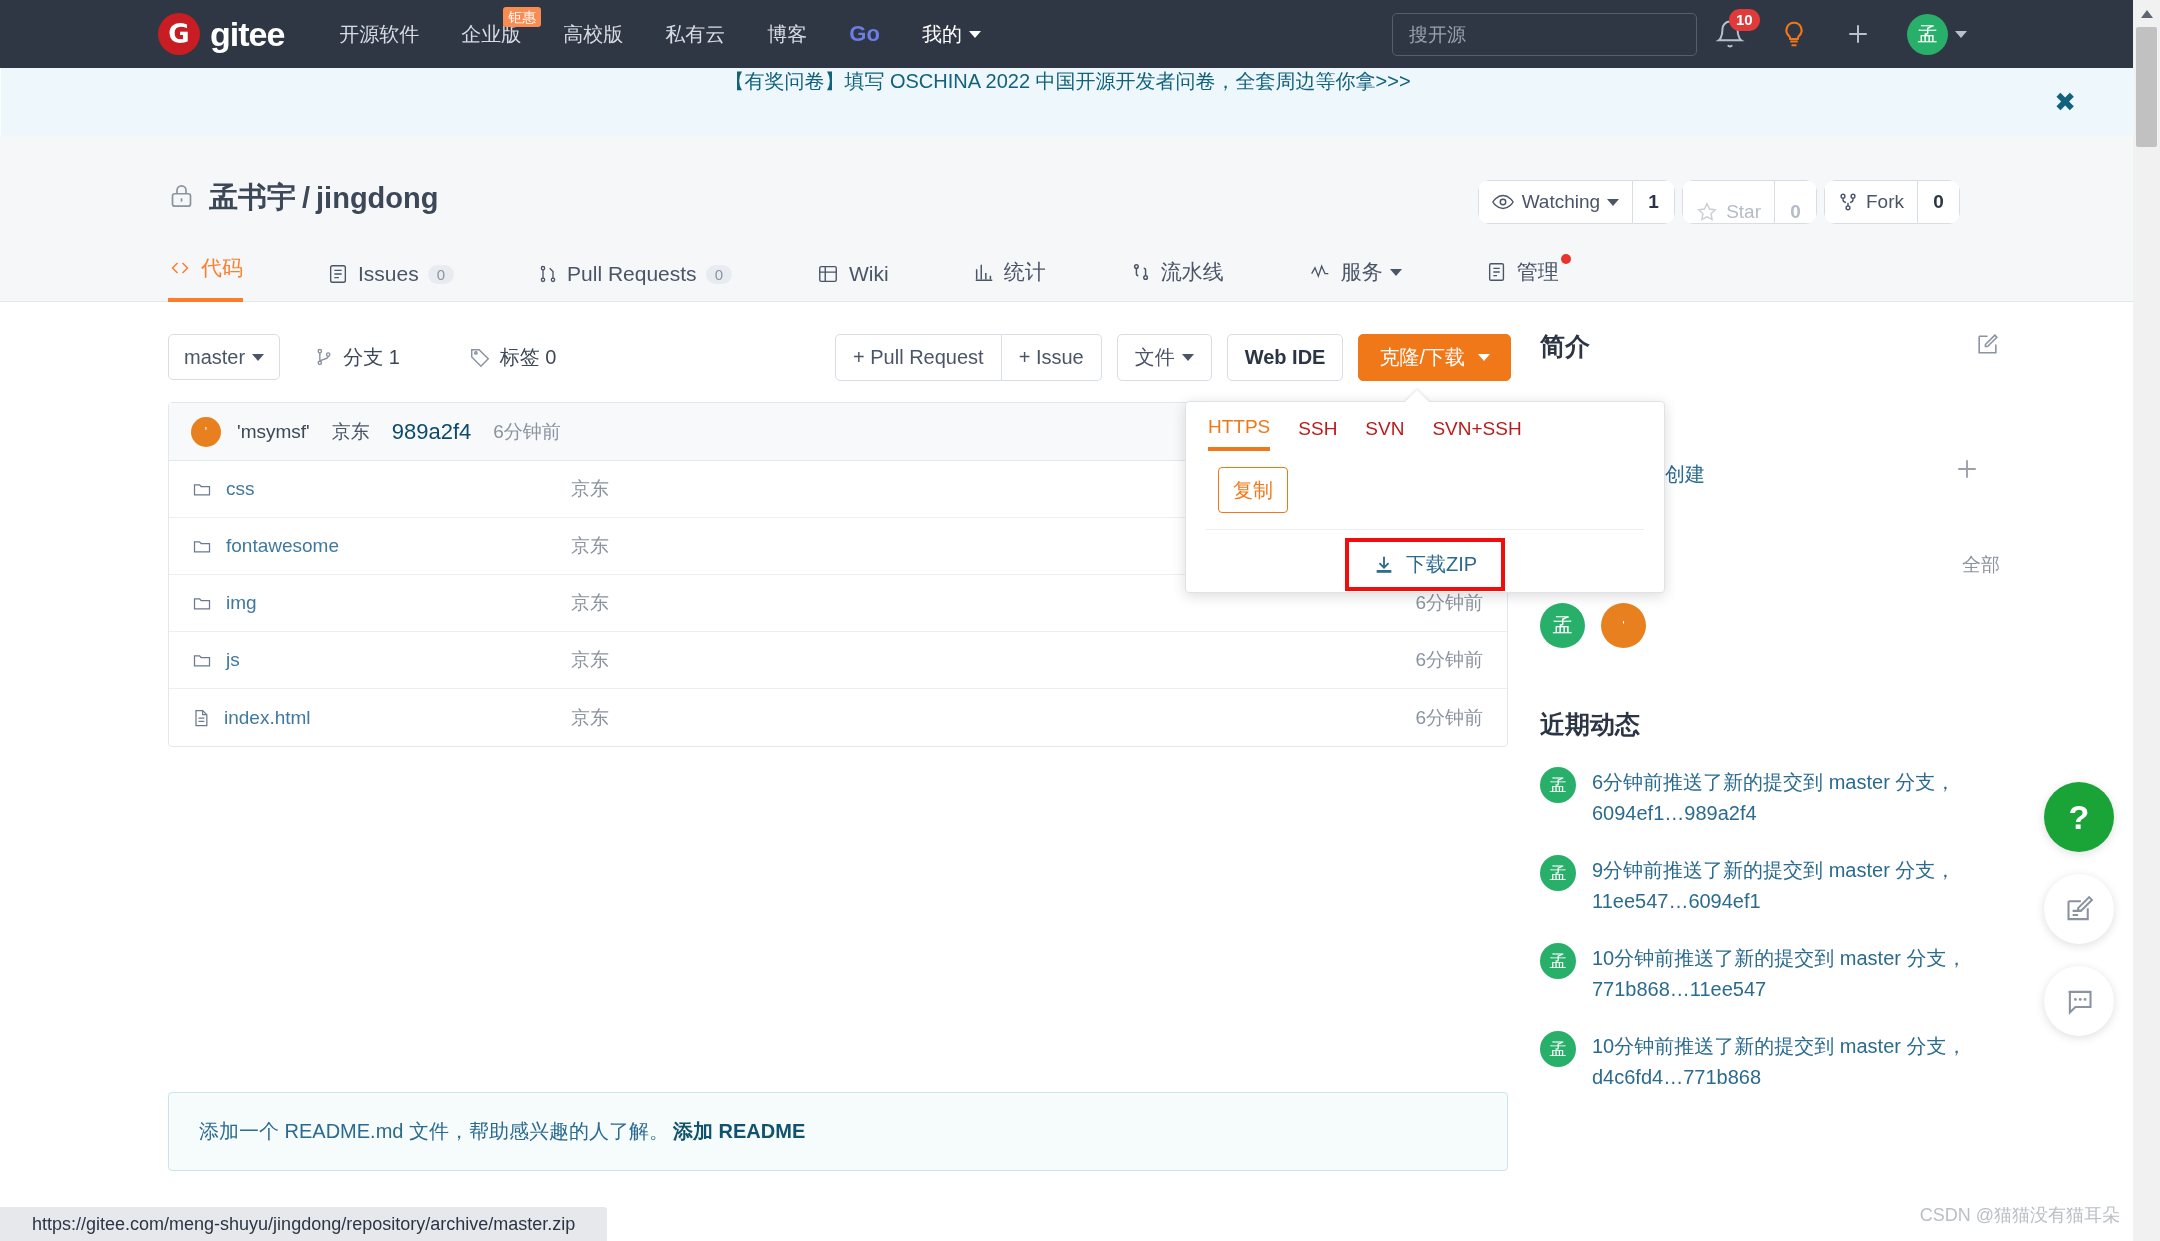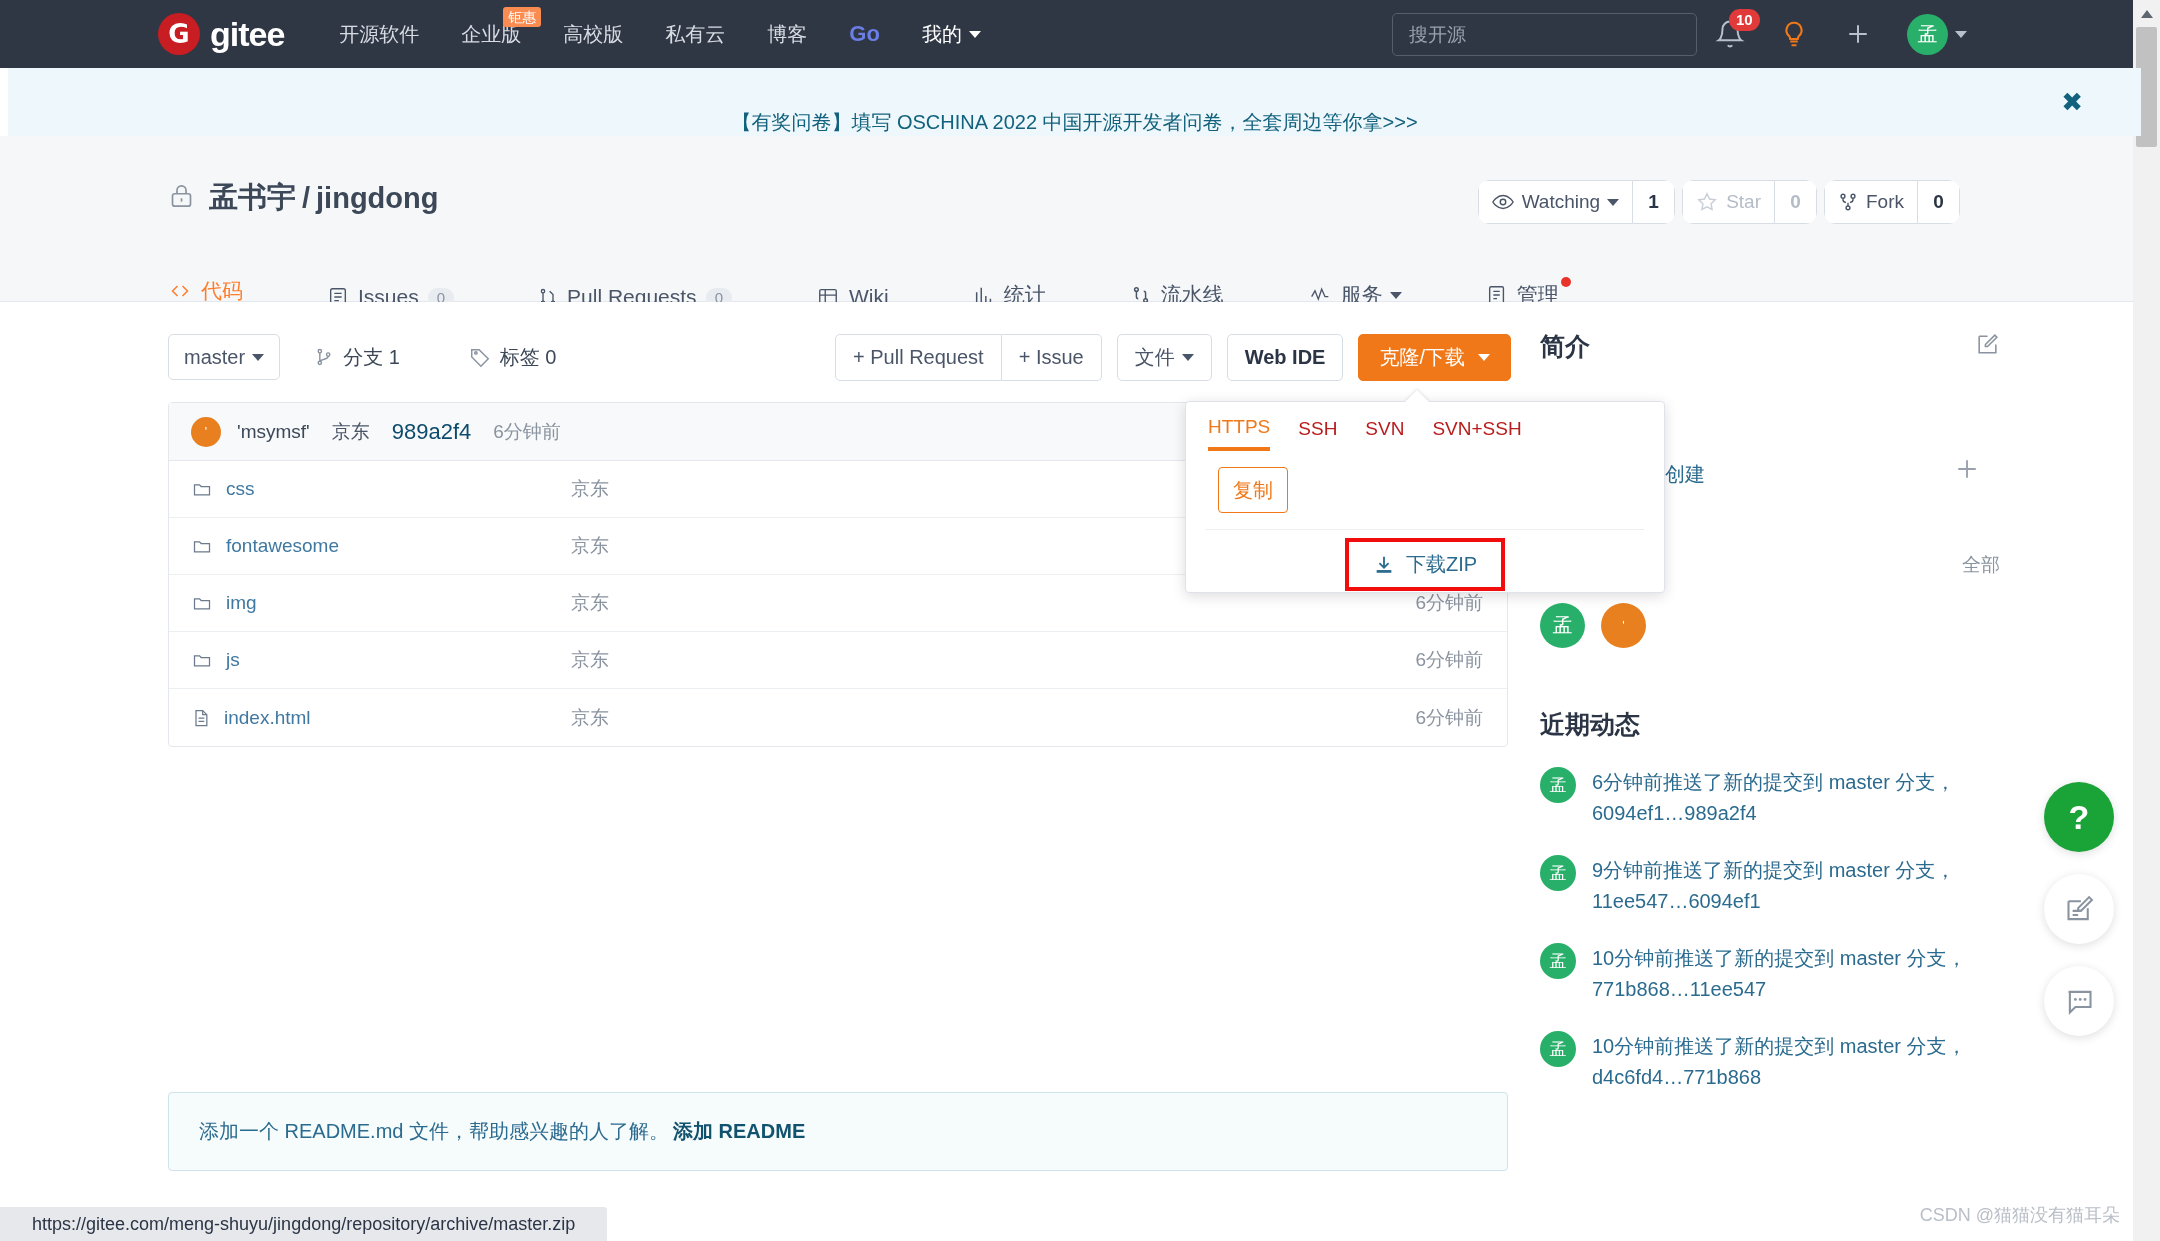--- a/index.html
+++ b/index.html
@@ -60,22 +60,22 @@
   
   .scrollbar { position:absolute; right:0; top:0; width:27px; height:1241px; background:#f1f1f1; }
   .scroll-up {
     position:absolute; top:0; left:0; width:27px; height:27px; background:#f1f1f1;
     display:flex; align-items:center; justify-content:center;
   }
   .scroll-thumb { position:absolute; top:27px; left:3px; width:21px; height:120px; background:#c1c1c1; border-radius:2px; }
 
   
   .banner {
-    position:absolute; left:8px; top:68px; width:2133px; height:68px;
-    background:#eef7fb; display:flex; align-items:flex-end; justify-content:center;
+    position:absolute; left:1px; top:68px; width:2133px; height:68px;
+    background:#eef7fb; display:flex; align-items:flex-start; justify-content:center;
   }
   .banner-text { color:#12627d; font-size:20px; }
   .banner-close {
     position:absolute; right:58px; top:50%; transform:translateY(-50%);
     color:#12627d; font-size:26px; cursor:pointer; font-weight:bold;
   }
 
   
   .repo-header { position:absolute; left:0; top:136px; width:2133px; height:166px; background:#f5f7f9; border-bottom:1px solid #e3e8ee; }
   .repo-title { position:absolute; left:168px; top:178px; display:flex; align-items:center; }
@@ -84,27 +84,27 @@
   .repo-sep { font-size:29px; font-weight:bold; color:#3c4858; margin:0 6px; }
   .repo-name { font-size:29px; font-weight:bold; color:#3c4858; }
 
   .repo-actions { position:absolute; right:200px; top:180px; display:flex; align-items:center; }
   .btn-group { display:flex; margin-left:7px; border-radius:12px; overflow:hidden; }
   .btn-seg {
     border:1px solid #d8dde4; background:#fff; height:44px; display:flex; align-items:center;
     padding:0 13px; font-size:19px; color:#4a5568; cursor:pointer; white-space:nowrap;
   }
   .btn-seg.count { border-left:none; font-weight:bold; color:#2b3545; min-width:42px; justify-content:center; }
-  .btn-seg.muted { color:#b4bcc7; }
+  .btn-seg.muted { color:#b4bcc7;align-items:flex-end; }
   .btn-seg.count.muted { color:#b4bcc7; font-weight:bold; }
   .btn-seg:first-child { border-top-left-radius:5px; border-bottom-left-radius:5px; }
   .btn-seg:last-child { border-top-right-radius:5px; border-bottom-right-radius:5px; }
 
   
-  .tabs { position:absolute; left:168px; top:248px; display:flex; align-items:flex-end; height:54px;margin-top:23px; }
+  .tabs { position:absolute; left:168px; top:248px; display:flex; align-items:flex-end; height:54px; }
   .tab {
     display:flex; align-items:center; font-size:21px; color:#4a5568;
     margin-right:84px; padding-bottom:16px; cursor:pointer; position:relative; white-space:nowrap;
   }
   .tab.active { color:#ff7d2a; border-bottom:4px solid #ff7d2a; }
   .tab .ticon { margin-right:9px; display:flex; align-items:center; }
   .tab-count {
     background:#e8ebf0; color:#8a93a0; font-size:15px; border-radius:11px;
     padding:1px 9px; margin-left:9px;
   }

